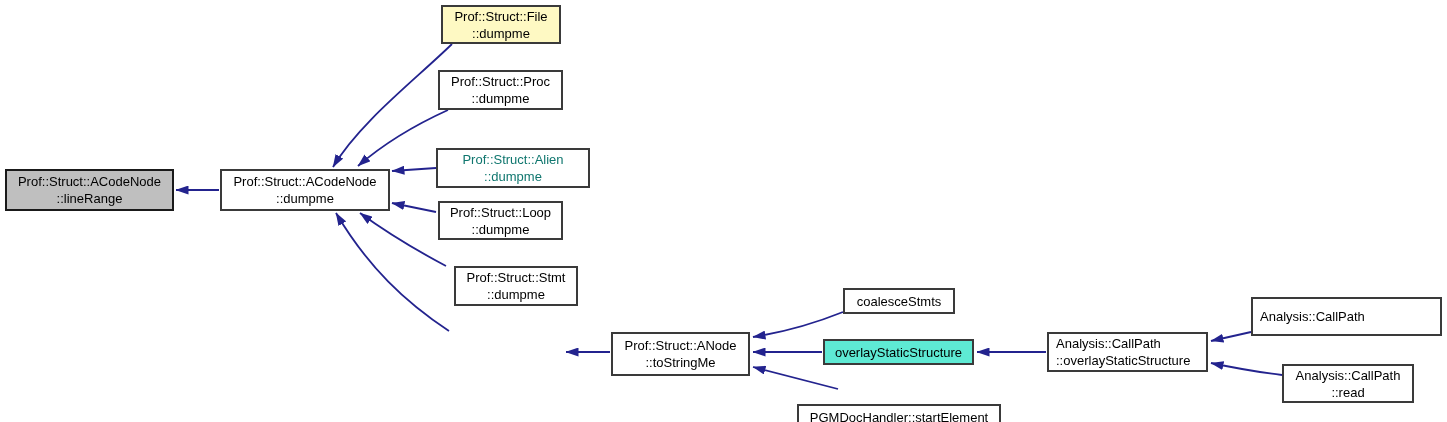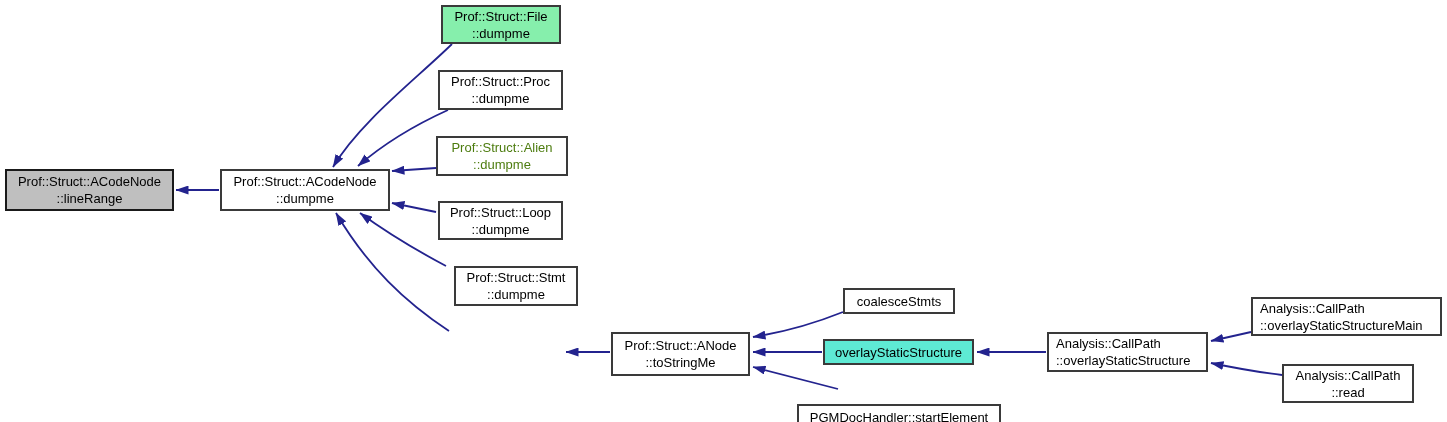--- a/index.html
+++ b/index.html
@@ -78,29 +78,29 @@
     </svg>
 
 <div class="node highlight" style="left: 5px; top: 169px; width: 169px; height: 42px; background: rgb(191, 191, 191); border-color: rgb(26, 26, 26); color: rgb(0, 0, 0);">
       <span class="line">Prof::Struct::ACodeNode</span>
       <span class="line">::lineRange</span>
     </div>
     <div class="node" style="left: 220px; top: 169px; width: 170px; height: 42px; background: rgb(255, 255, 255); border-color: rgb(58, 58, 58); color: rgb(0, 0, 0);">
       <span class="line">Prof::Struct::ACodeNode</span>
       <span class="line">::dumpme</span>
     </div>
-    <div class="node" style="left: 441px; top: 5px; width: 120px; height: 39px; background: #86efac; border-color: rgb(58, 58, 58); color: rgb(0, 0, 0);">
+    <div class="node" style="left: 441px; top: 5px; width: 120px; height: 39px; background: #fef9c3; border-color: rgb(58, 58, 58); color: rgb(0, 0, 0);">
       <span class="line">Prof::Struct::File</span>
       <span class="line">::dumpme</span>
     </div>
     <div class="node" style="left: 438px; top: 70px; width: 125px; height: 40px; background: rgb(255, 255, 255); border-color: rgb(58, 58, 58); color: rgb(0, 0, 0); text-align: right;">
       <span class="line">Prof::Struct::Proc</span>
       <span class="line">::dumpme</span>
     </div>
-    <div class="node" style="left: 436px; top: 136px; width: 132px; height: 40px; background: rgb(255, 255, 255); border-color: rgb(58, 58, 58); color: #4d7c0f;">
+    <div class="node" style="left: 436px; top: 148px; width: 154px; height: 40px; background: rgb(255, 255, 255); border-color: rgb(58, 58, 58); color: #0f766e;">
       <span class="line">Prof::Struct::Alien</span>
       <span class="line">::dumpme</span>
     </div>
     <div class="node" style="left: 438px; top: 201px; width: 125px; height: 39px; background: rgb(255, 255, 255); border-color: rgb(58, 58, 58); color: rgb(0, 0, 0);">
       <span class="line">Prof::Struct::Loop</span>
       <span class="line">::dumpme</span>
     </div>
     <div class="node" style="left: 454px; top: 266px; width: 124px; height: 40px; background: rgb(255, 255, 255); border-color: rgb(58, 58, 58); color: rgb(0, 0, 0);">
       <span class="line">Prof::Struct::Stmt</span>
       <span class="line">::dumpme</span>
@@ -117,19 +117,18 @@
     </div>
     <div class="node" style="left: 797px; top: 389px; width: 204px; height: 27px; background: rgb(255, 255, 255); border-color: rgb(58, 58, 58); color: rgb(0, 0, 0); margin-top: 15px;">
       <span class="line">PGMDocHandler::startElement</span>
     </div>
     <div class="node align-left" style="left: 1047px; top: 332px; width: 161px; height: 40px; background: rgb(255, 255, 255); border-color: rgb(58, 58, 58); color: rgb(0, 0, 0);">
       <span class="line">Analysis::CallPath</span>
       <span class="line">::overlayStaticStructure</span>
     </div>
     <div class="node align-left" style="left: 1251px; top: 297px; width: 191px; height: 39px; background: rgb(255, 255, 255); border-color: rgb(58, 58, 58); color: rgb(0, 0, 0);">
       <span class="line">Analysis::CallPath</span>
-      <span class="line">::overlayStaticStructureMain</span>
     </div>
     <div class="node" style="left: 1282px; top: 364px; width: 132px; height: 39px; background: rgb(255, 255, 255); border-color: rgb(58, 58, 58); color: rgb(0, 0, 0);">
       <span class="line">Analysis::CallPath</span>
       <span class="line">::read</span>
     </div>
   </div>
 
 </body></html>

